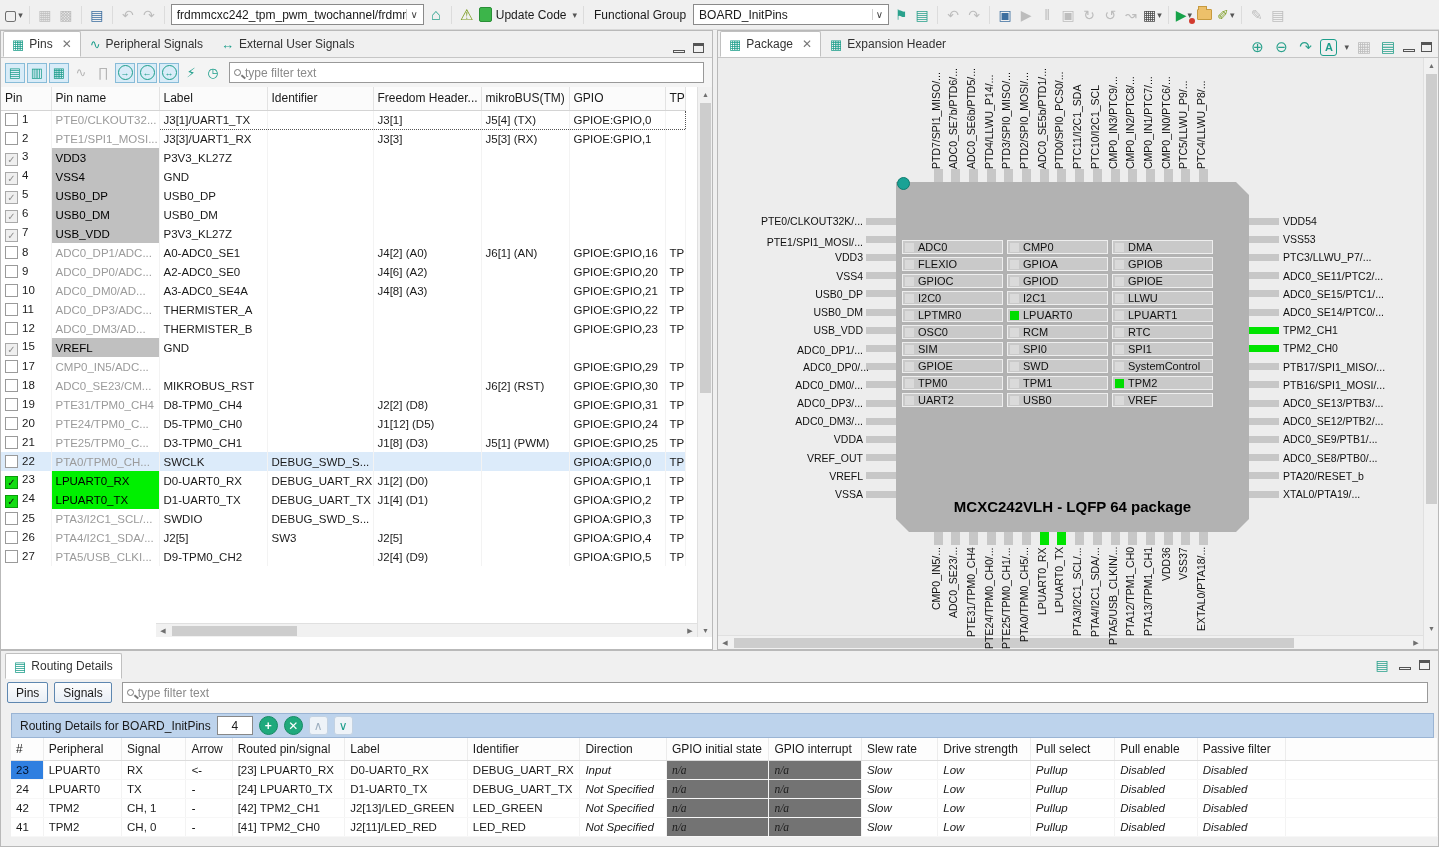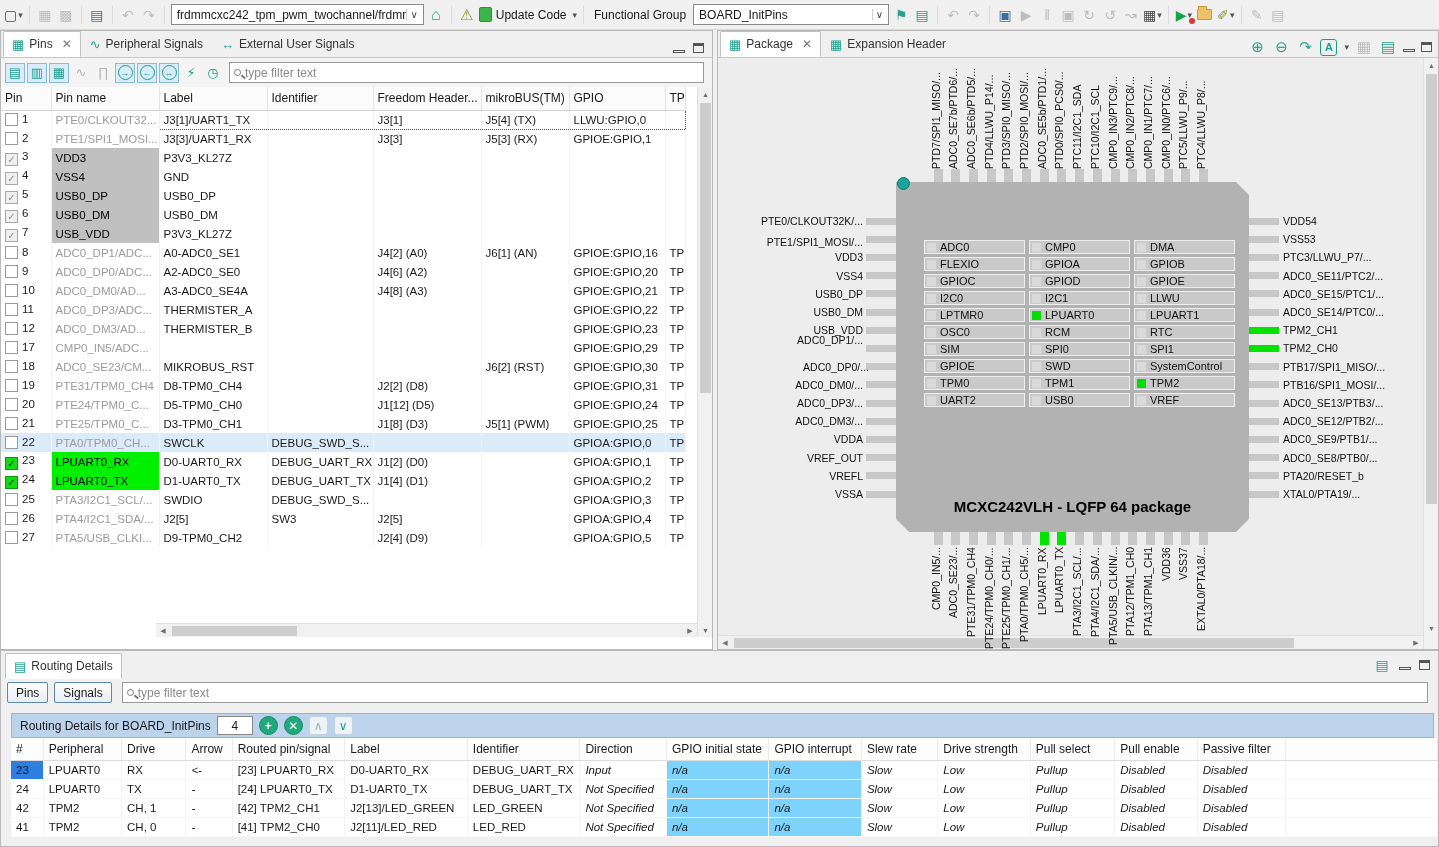--- a/index.html
+++ b/index.html
@@ -80,42 +80,42 @@
 .abox { width:17px; height:17px; border:1.5px solid #1d9e8b; border-radius:3px; color:#1d9e8b; font-size:11px; display:inline-flex; align-items:center; justify-content:center; font-weight:bold; }
 #pkg-canvas { position:relative; flex:1; background:#ededed; overflow:hidden; }
 #chip { position:absolute; left:178px; top:124px; width:353px; height:350px; background:#b2b2b2; clip-path:polygon(0 0, calc(100% - 13px) 0, 100% 13px, 100% calc(100% - 13px), calc(100% - 13px) 100%, 13px 100%, 0 calc(100% - 13px)); filter:drop-shadow(0 0 1px #8a8a8a) drop-shadow(1px 1px 0 #979797); }
 #pin1dot { position:absolute; left:179px; top:119px; width:13px; height:13px; border-radius:50%; background:#19a295; border:1px solid #0d7c6f; z-index:3; }
 .stub { position:absolute; background:#c7c7c7; }
 .stub.green { background:#00e400; }
 .vlabel { position:absolute; writing-mode:vertical-rl; transform:rotate(180deg); font-size:10.5px; white-space:nowrap; width:17px; overflow:hidden; color:#111; }
 .vlabel.endalign { text-align:right; }
 .hlabel { position:absolute; font-size:10.5px; white-space:nowrap; height:14px; line-height:14px; color:#111; }
 .hlabel.r { text-align:right; }
-#periphs { position:absolute; left:206px; top:182px; display:grid; grid-template-columns:repeat(3,101px); grid-auto-rows:14px; gap:3px 4px; }
+#periphs { position:absolute; left:184px; top:182px; display:grid; grid-template-columns:repeat(3,101px); grid-auto-rows:14px; gap:3px 4px; }
 .pcell { background:#c9c9c9; border:1px solid #eeeeee; display:flex; align-items:center; font-size:11px; color:#111; padding-left:2px; gap:4px; overflow:hidden; }
 .pind { width:9px; height:9px; background:#dadada; flex:none; }
 .pind.green { background:#00dd00; }
 #chip-title { position:absolute; left:178px; top:440px; width:353px; text-align:center; font-weight:bold; font-size:15px; color:#000; }
 
 
 #bottom-panel { height:197px; background:#f0f0f0; border:1px solid #b9b9b9; margin-top:0px; display:flex; flex-direction:column; overflow:hidden; }
 .btabbar { height:28px; display:flex; align-items:flex-end; padding-left:4px; background:#f0f0f0; }
 .controls { height:27px; background:#f0f0f0; display:flex; align-items:center; padding:0 6px; gap:6px; }
 .btn { height:21px; padding:0 8px; border:1px solid #5e87b0; background:linear-gradient(#fdfdfd,#e8eef5); border-radius:2px; font-size:12px; display:inline-flex; align-items:center; cursor:pointer; }
 .bluebar { height:25px; background:#bdd3ec; border:1px solid #9ab4d4; margin:7px 4px 0 10px; display:flex; align-items:center; padding:0 8px; gap:6px; font-size:12px; }
 .countbox { width:36px; height:19px; background:#fff; border:1px solid #888; text-align:center; line-height:18px; font-size:12px; }
 .rbtn { width:19px; height:19px; border-radius:50%; color:#fff; font-size:12px; display:inline-flex; align-items:center; justify-content:center; font-weight:bold; }
 .rbtn.green { background:#1fa97c; border:1px solid #158a63; }
 .rbtn.sq { border-radius:3px; background:#eef3f8; border:1px solid #c3d2e2; color:#9fb0c0; font-weight:normal; }
 .rbtn.sq.on { color:#1d9e8b; }
 table.rt { border-collapse:collapse; table-layout:fixed; margin-left:10px; background:#fff; }
 table.rt th { height:22px; font-weight:normal; text-align:left; padding:0 5px; font-size:12px; border-right:1px solid #ececec; border-bottom:1px solid #dcdcdc; background:#fdfdfd; white-space:nowrap; overflow:hidden; }
 table.rt td { height:19px; padding:0 5px; font-size:11.5px; white-space:nowrap; overflow:hidden; border-right:1px solid #f3f3f3; border-bottom:1px solid #f7f7f7; }
 td.it { font-style:italic; }
-td.graycol { background:#7dd3fc; }
+td.graycol { background:#737373;font-family:Liberation Serif, serif; }
 td.numsel { background:#2f7fe0; color:#04122a; }
 </style>
 </head>
 <body>
 
 <div class="toolbar">
   <span class="ti dark">
       <span>▢</span>
       <span class="drop">▾</span>
     </span>
@@ -249,21 +249,21 @@
             </tr>
           </thead>
         <tbody id="pins-tbody">
             <tr class="rowfocus">
               <td class="cb-cell"><span class="cb"></span><span>1</span></td>
               <td class="pname dim">PTE0/CLKOUT32...</td>
               <td class="f f-first">J3[1]/UART1_TX</td>
               <td class="f"></td>
               <td class="f">J3[1]</td>
               <td class="f">J5[4] (TX)</td>
-              <td class="f">LLWU:GPIO,0</td>
+              <td class="f">GPIOE:GPIO,0</td>
               <td class="f f-last"></td>
             </tr>
             <tr>
               <td class="cb-cell"><span class="cb"></span><span>2</span></td>
               <td class="pname dim">PTE1/SPI1_MOSI...</td>
               <td class="f f-first">J3[3]/UART1_RX</td>
               <td class="f"></td>
               <td class="f">J3[3]</td>
               <td class="f">J5[3] (RX)</td>
               <td class="f">GPIOE:GPIO,1</td>
@@ -361,20 +361,30 @@
             </tr>
             <tr>
               <td class="cb-cell"><span class="cb"></span><span>12</span></td>
               <td class="pname dim">ADC0_DM3/AD...</td>
               <td class="f f-first">THERMISTER_B</td>
               <td class="f"></td>
               <td class="f"></td>
               <td class="f"></td>
               <td class="f">GPIOE:GPIO,23</td>
               <td class="f f-last">TPM</td>
+            </tr>
+            <tr>
+              <td class="cb-cell"><span class="cb gray">✓</span><span>15</span></td>
+              <td class="pname power">VREFL</td>
+              <td class="f f-first">GND</td>
+              <td class="f"></td>
+              <td class="f"></td>
+              <td class="f"></td>
+              <td class="f"></td>
+              <td class="f f-last"></td>
             </tr>
             <tr>
               <td class="cb-cell"><span class="cb"></span><span>17</span></td>
               <td class="pname dim">CMP0_IN5/ADC...</td>
               <td class="f f-first"></td>
               <td class="f"></td>
               <td class="f"></td>
               <td class="f"></td>
               <td class="f">GPIOE:GPIO,29</td>
               <td class="f f-last">TPM</td>
@@ -752,21 +762,21 @@
         <div class="vlabel endalign" style="left: 441.6px; top: 489px; height: 150px;">VDD36</div>
         <div class="vlabel endalign" style="left: 459.3px; top: 489px; height: 150px;">VSS37</div>
         <div class="vlabel endalign" style="left: 477px; top: 489px; height: 150px;">EXTAL0/PTA18/...</div>
         <div class="hlabel r" style="left: 2px; top: 156px; width: 143px;">PTE0/CLKOUT32K/...</div>
         <div class="hlabel r" style="left: 2px; top: 177px; width: 143px;">PTE1/SPI1_MOSI/...</div>
         <div class="hlabel r" style="left: 2px; top: 192.4px; width: 143px;">VDD3</div>
         <div class="hlabel r" style="left: 2px; top: 210.6px; width: 143px;">VSS4</div>
         <div class="hlabel r" style="left: 2px; top: 228.8px; width: 143px;">USB0_DP</div>
         <div class="hlabel r" style="left: 2px; top: 247px; width: 143px;">USB0_DM</div>
         <div class="hlabel r" style="left: 2px; top: 265.2px; width: 143px;">USB_VDD</div>
-        <div class="hlabel r" style="left: 2px; top: 275px; width: 143px;">ADC0_DP1/...</div>
+        <div class="hlabel r" style="left: 2px; top: 285px; width: 143px;">ADC0_DP1/...</div>
         <div class="hlabel r" style="left: 8px; top: 301.6px; width: 143px;">ADC0_DP0/...</div>
         <div class="hlabel r" style="left: 2px; top: 319.8px; width: 143px;">ADC0_DM0/...</div>
         <div class="hlabel r" style="left: 2px; top: 338px; width: 143px;">ADC0_DP3/...</div>
         <div class="hlabel r" style="left: 2px; top: 356.2px; width: 143px;">ADC0_DM3/...</div>
         <div class="hlabel r" style="left: 2px; top: 374.4px; width: 143px;">VDDA</div>
         <div class="hlabel r" style="left: 2px; top: 392.6px; width: 143px;">VREF_OUT</div>
         <div class="hlabel r" style="left: 2px; top: 410.8px; width: 143px;">VREFL</div>
         <div class="hlabel r" style="left: 2px; top: 429px; width: 143px;">VSSA</div>
         <div class="hlabel" style="left: 565px; top: 156px; width: 160px;">VDD54</div>
         <div class="hlabel" style="left: 565px; top: 174.2px; width: 160px;">VSS53</div>
@@ -832,21 +842,21 @@
         <col style="width:92px">
         <col style="width:84px">
         <col style="width:82px">
         <col style="width:88px">
         <col style="width:151px">
       </colgroup>
     <thead>
         <tr id="rt-head">
           <th>#</th>
           <th>Peripheral</th>
-          <th>Drive</th>
+          <th>Signal</th>
           <th>Arrow</th>
           <th>Routed pin/signal</th>
           <th>Label</th>
           <th>Identifier</th>
           <th>Direction</th>
           <th>GPIO initial state</th>
           <th>GPIO interrupt</th>
           <th>Slew rate</th>
           <th>Drive strength</th>
           <th>Pull select</th>

